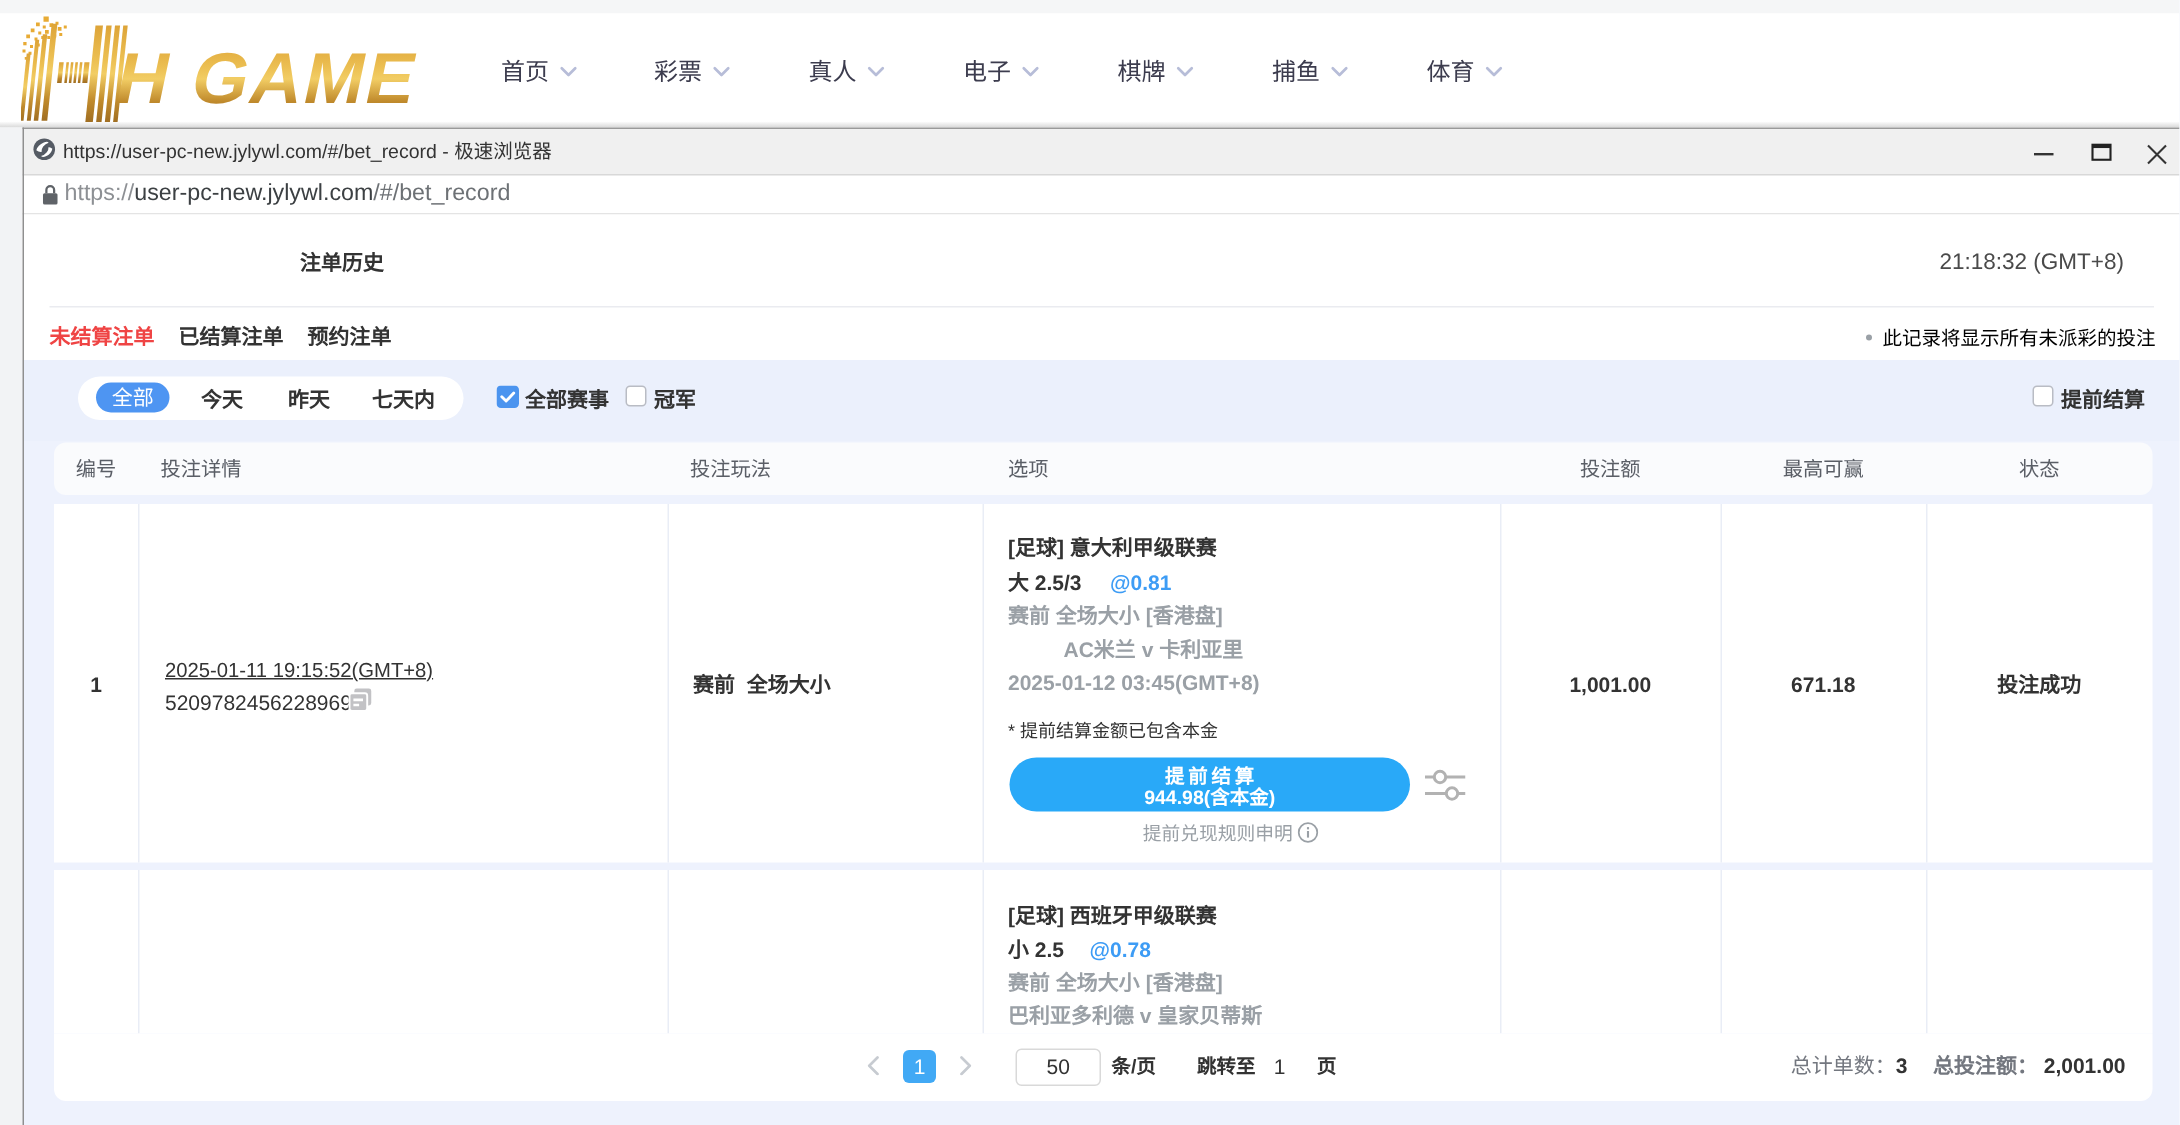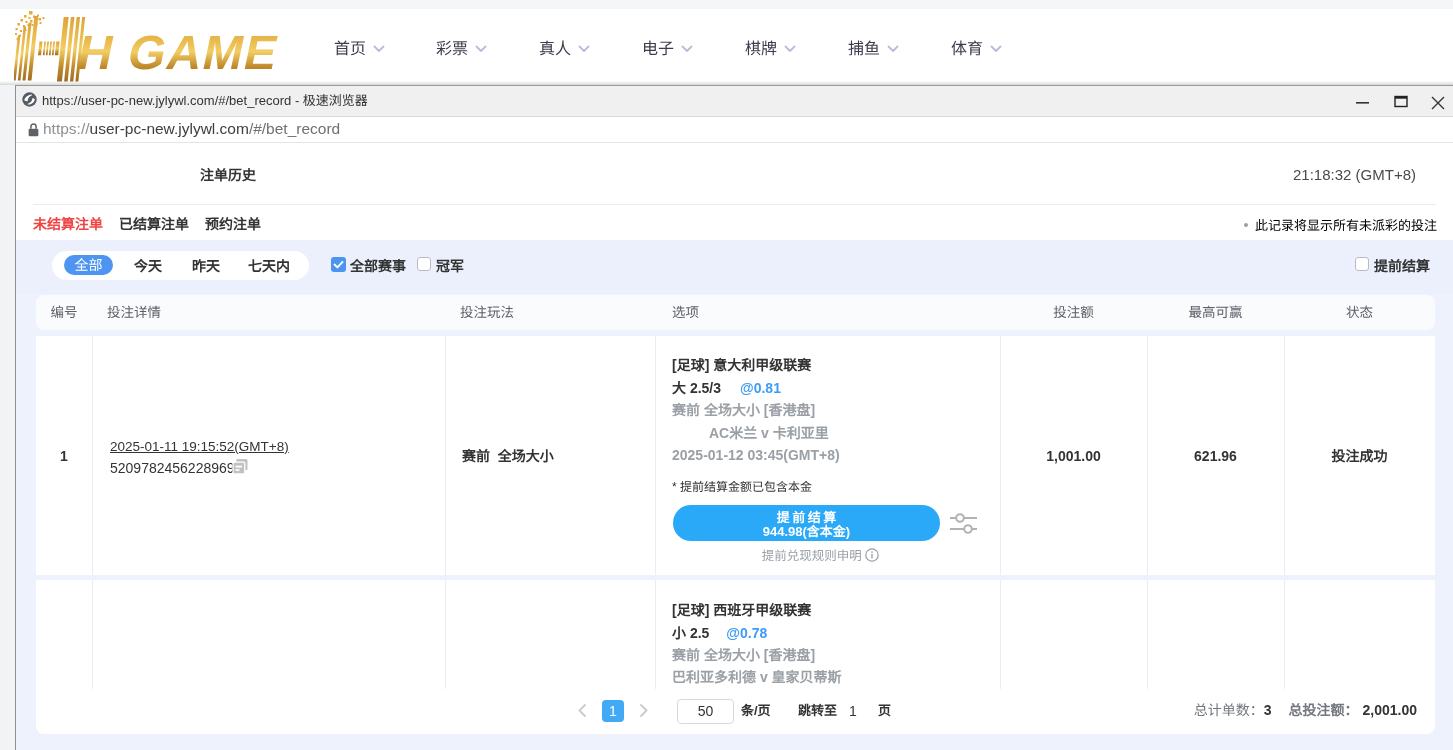--- a/index.html
+++ b/index.html
@@ -203,21 +203,21 @@
     </g>
     <circle cx="10" cy="6" r="3.8" fill="#fff" stroke="#b2b2b2" stroke-width="2"></circle>
     <circle cx="18" cy="17" r="3.8" fill="#fff" stroke="#b2b2b2" stroke-width="2"></circle>
   </svg>
   <div class="abs cgy" style="left:687px;top:545px;width:267px;text-align:center;font-size:12.5px;">提前兑现规则申明 <svg width="14" height="14" viewBox="0 0 14 14" style="vertical-align:-2px;">
       <circle cx="7" cy="7" r="6.2" fill="none" stroke="#9aa0a6" stroke-width="1.2"></circle>
       <rect x="6.3" y="6" width="1.4" height="4.4" fill="#9aa0a6"></rect>
       <rect x="6.3" y="3.4" width="1.4" height="1.5" fill="#9aa0a6"></rect>
     </svg></div>
   <div class="abs money" style="left:1000px;top:448px;width:147px;">1,001.00</div>
-  <div class="abs money" style="left:1147px;top:448px;width:137px;">621.96</div>
+  <div class="abs money" style="left:1147px;top:448px;width:137px;">671.18</div>
   <div class="abs t14 c33" style="left:1284px;top:448px;width:151px;text-align:center;">投注成功</div>
 
   <div class="abs" style="left:36px;top:580px;width:1399px;height:109px;background:#fff;"></div>
   <div class="abs vsep" style="left:92px;top:580px;height:109px;"></div>
   <div class="abs vsep" style="left:445px;top:580px;height:109px;"></div>
   <div class="abs vsep" style="left:655px;top:580px;height:109px;"></div>
   <div class="abs vsep" style="left:1000px;top:580px;height:109px;"></div>
   <div class="abs vsep" style="left:1147px;top:580px;height:109px;"></div>
   <div class="abs vsep" style="left:1284px;top:580px;height:109px;"></div>
   <div class="abs t14 c33" style="left:672px;top:602px;">[足球] 西班牙甲级联赛</div>

